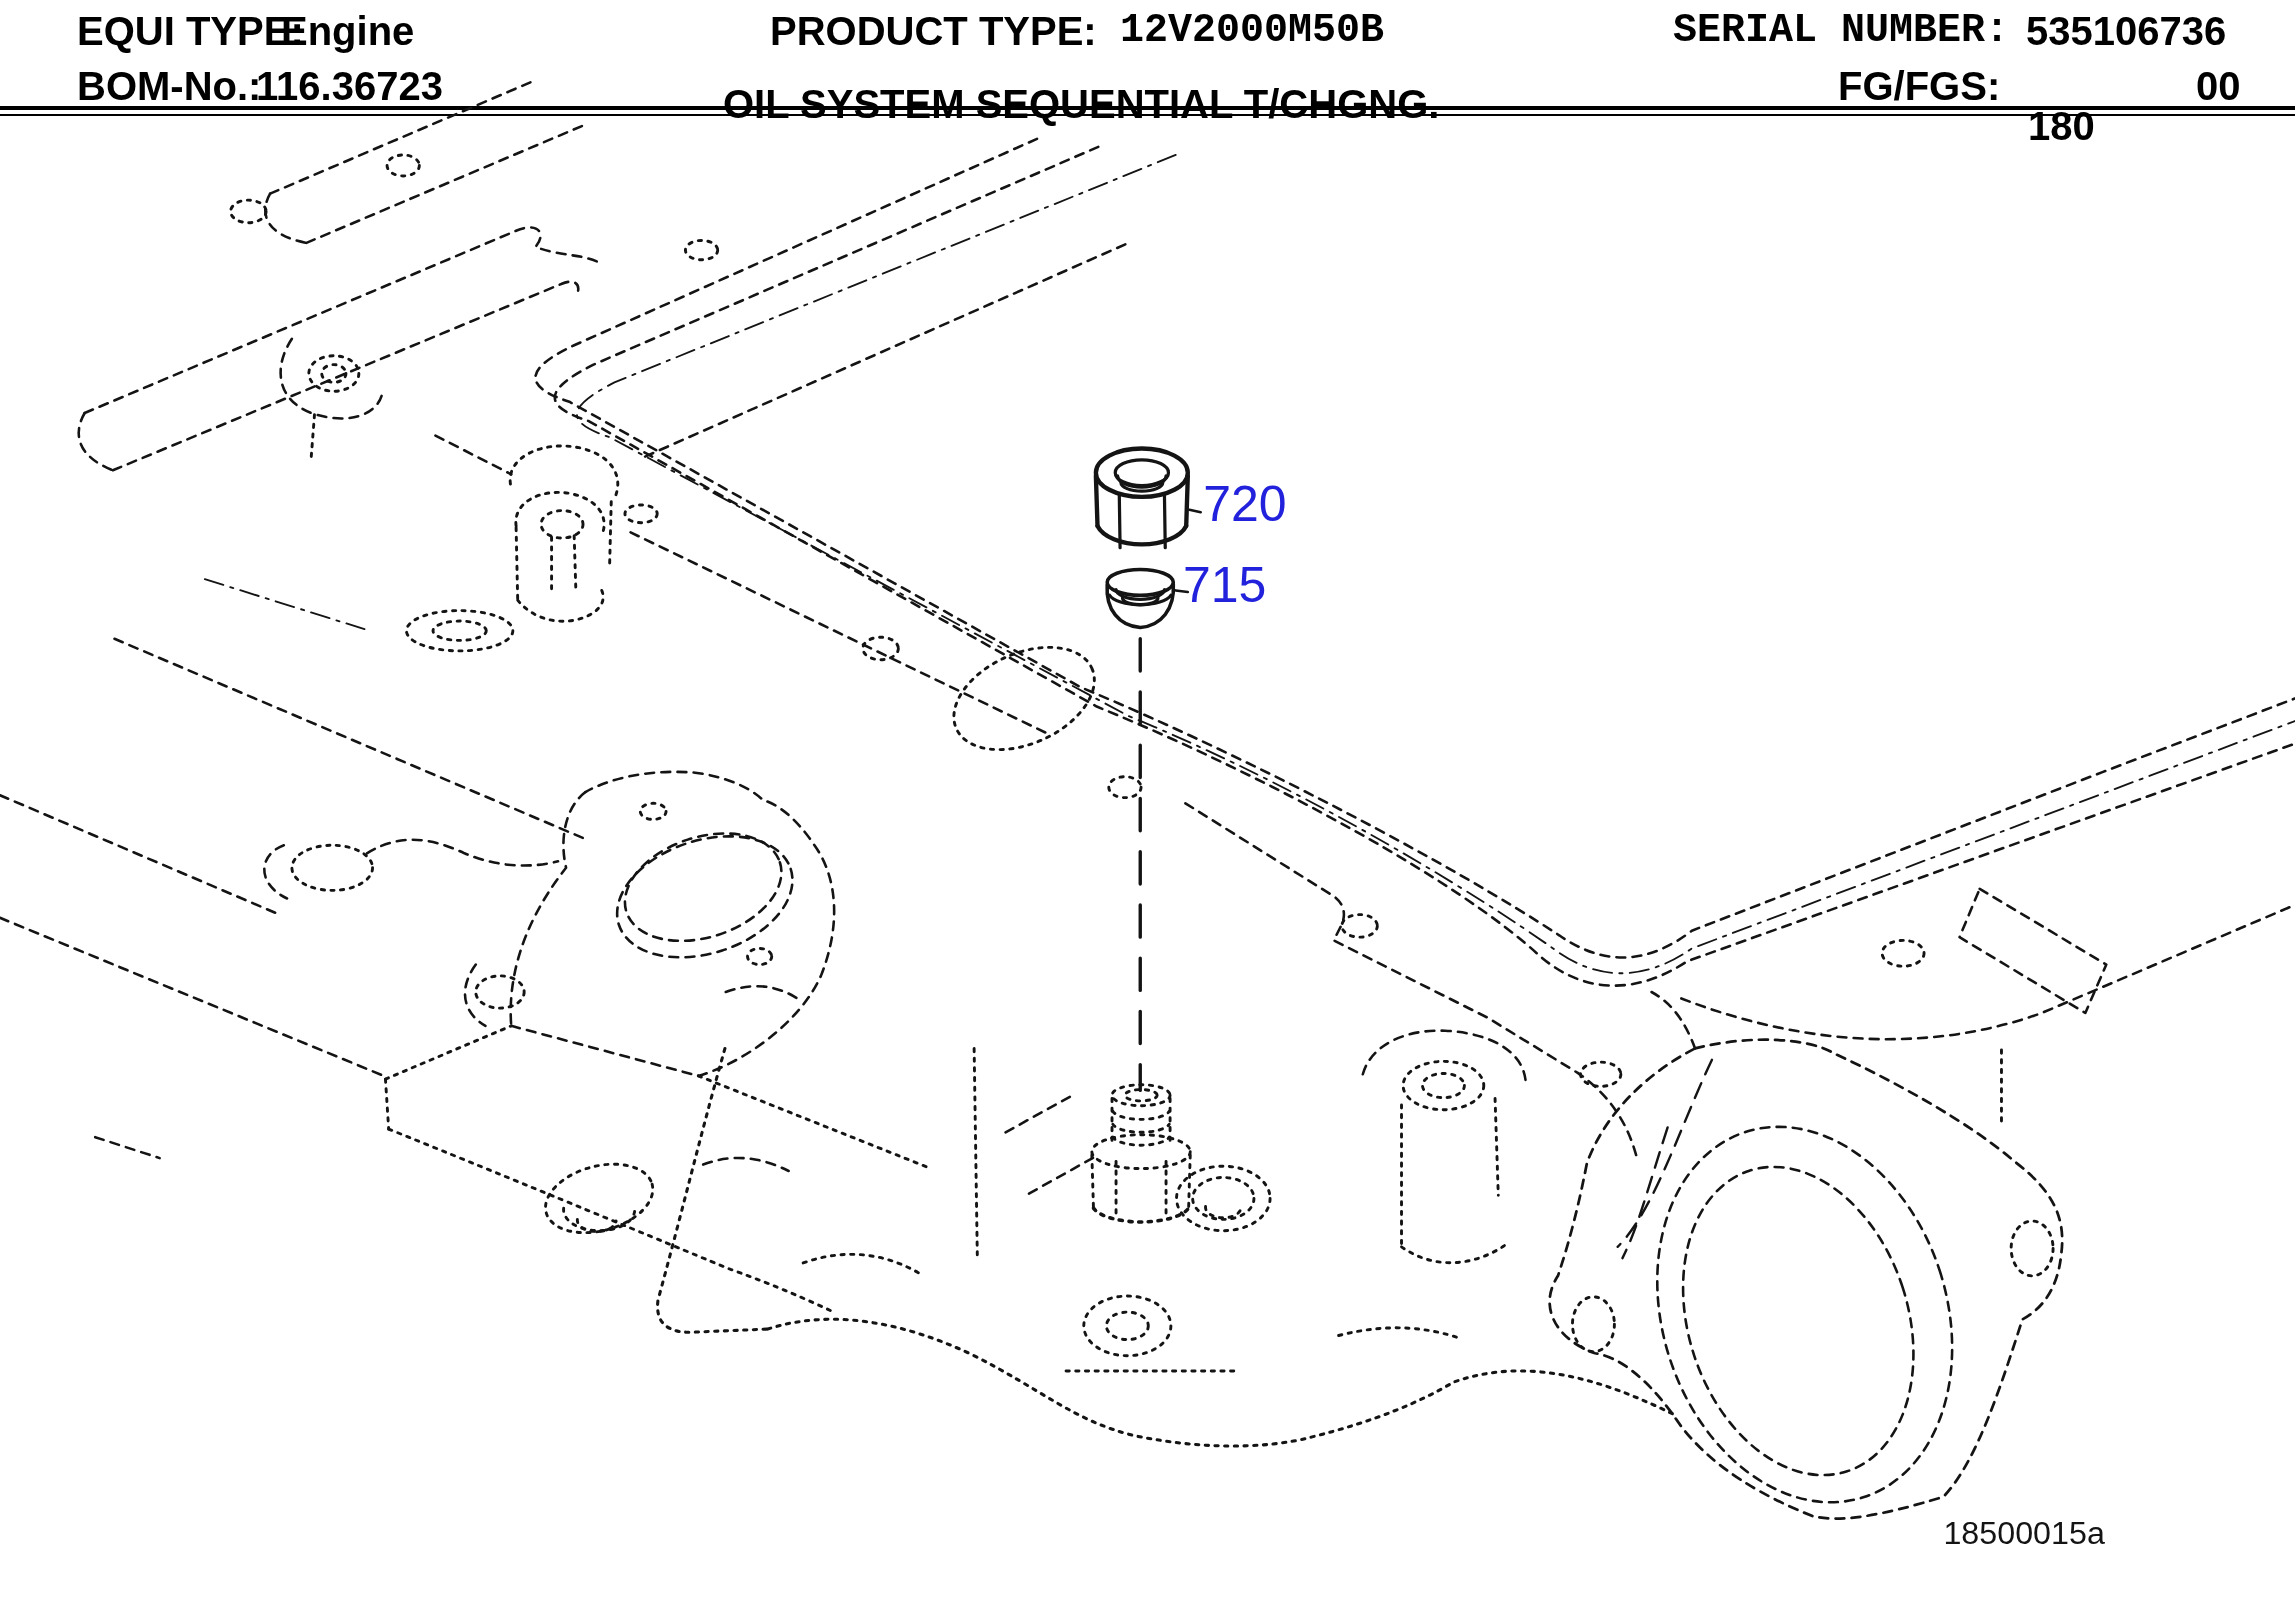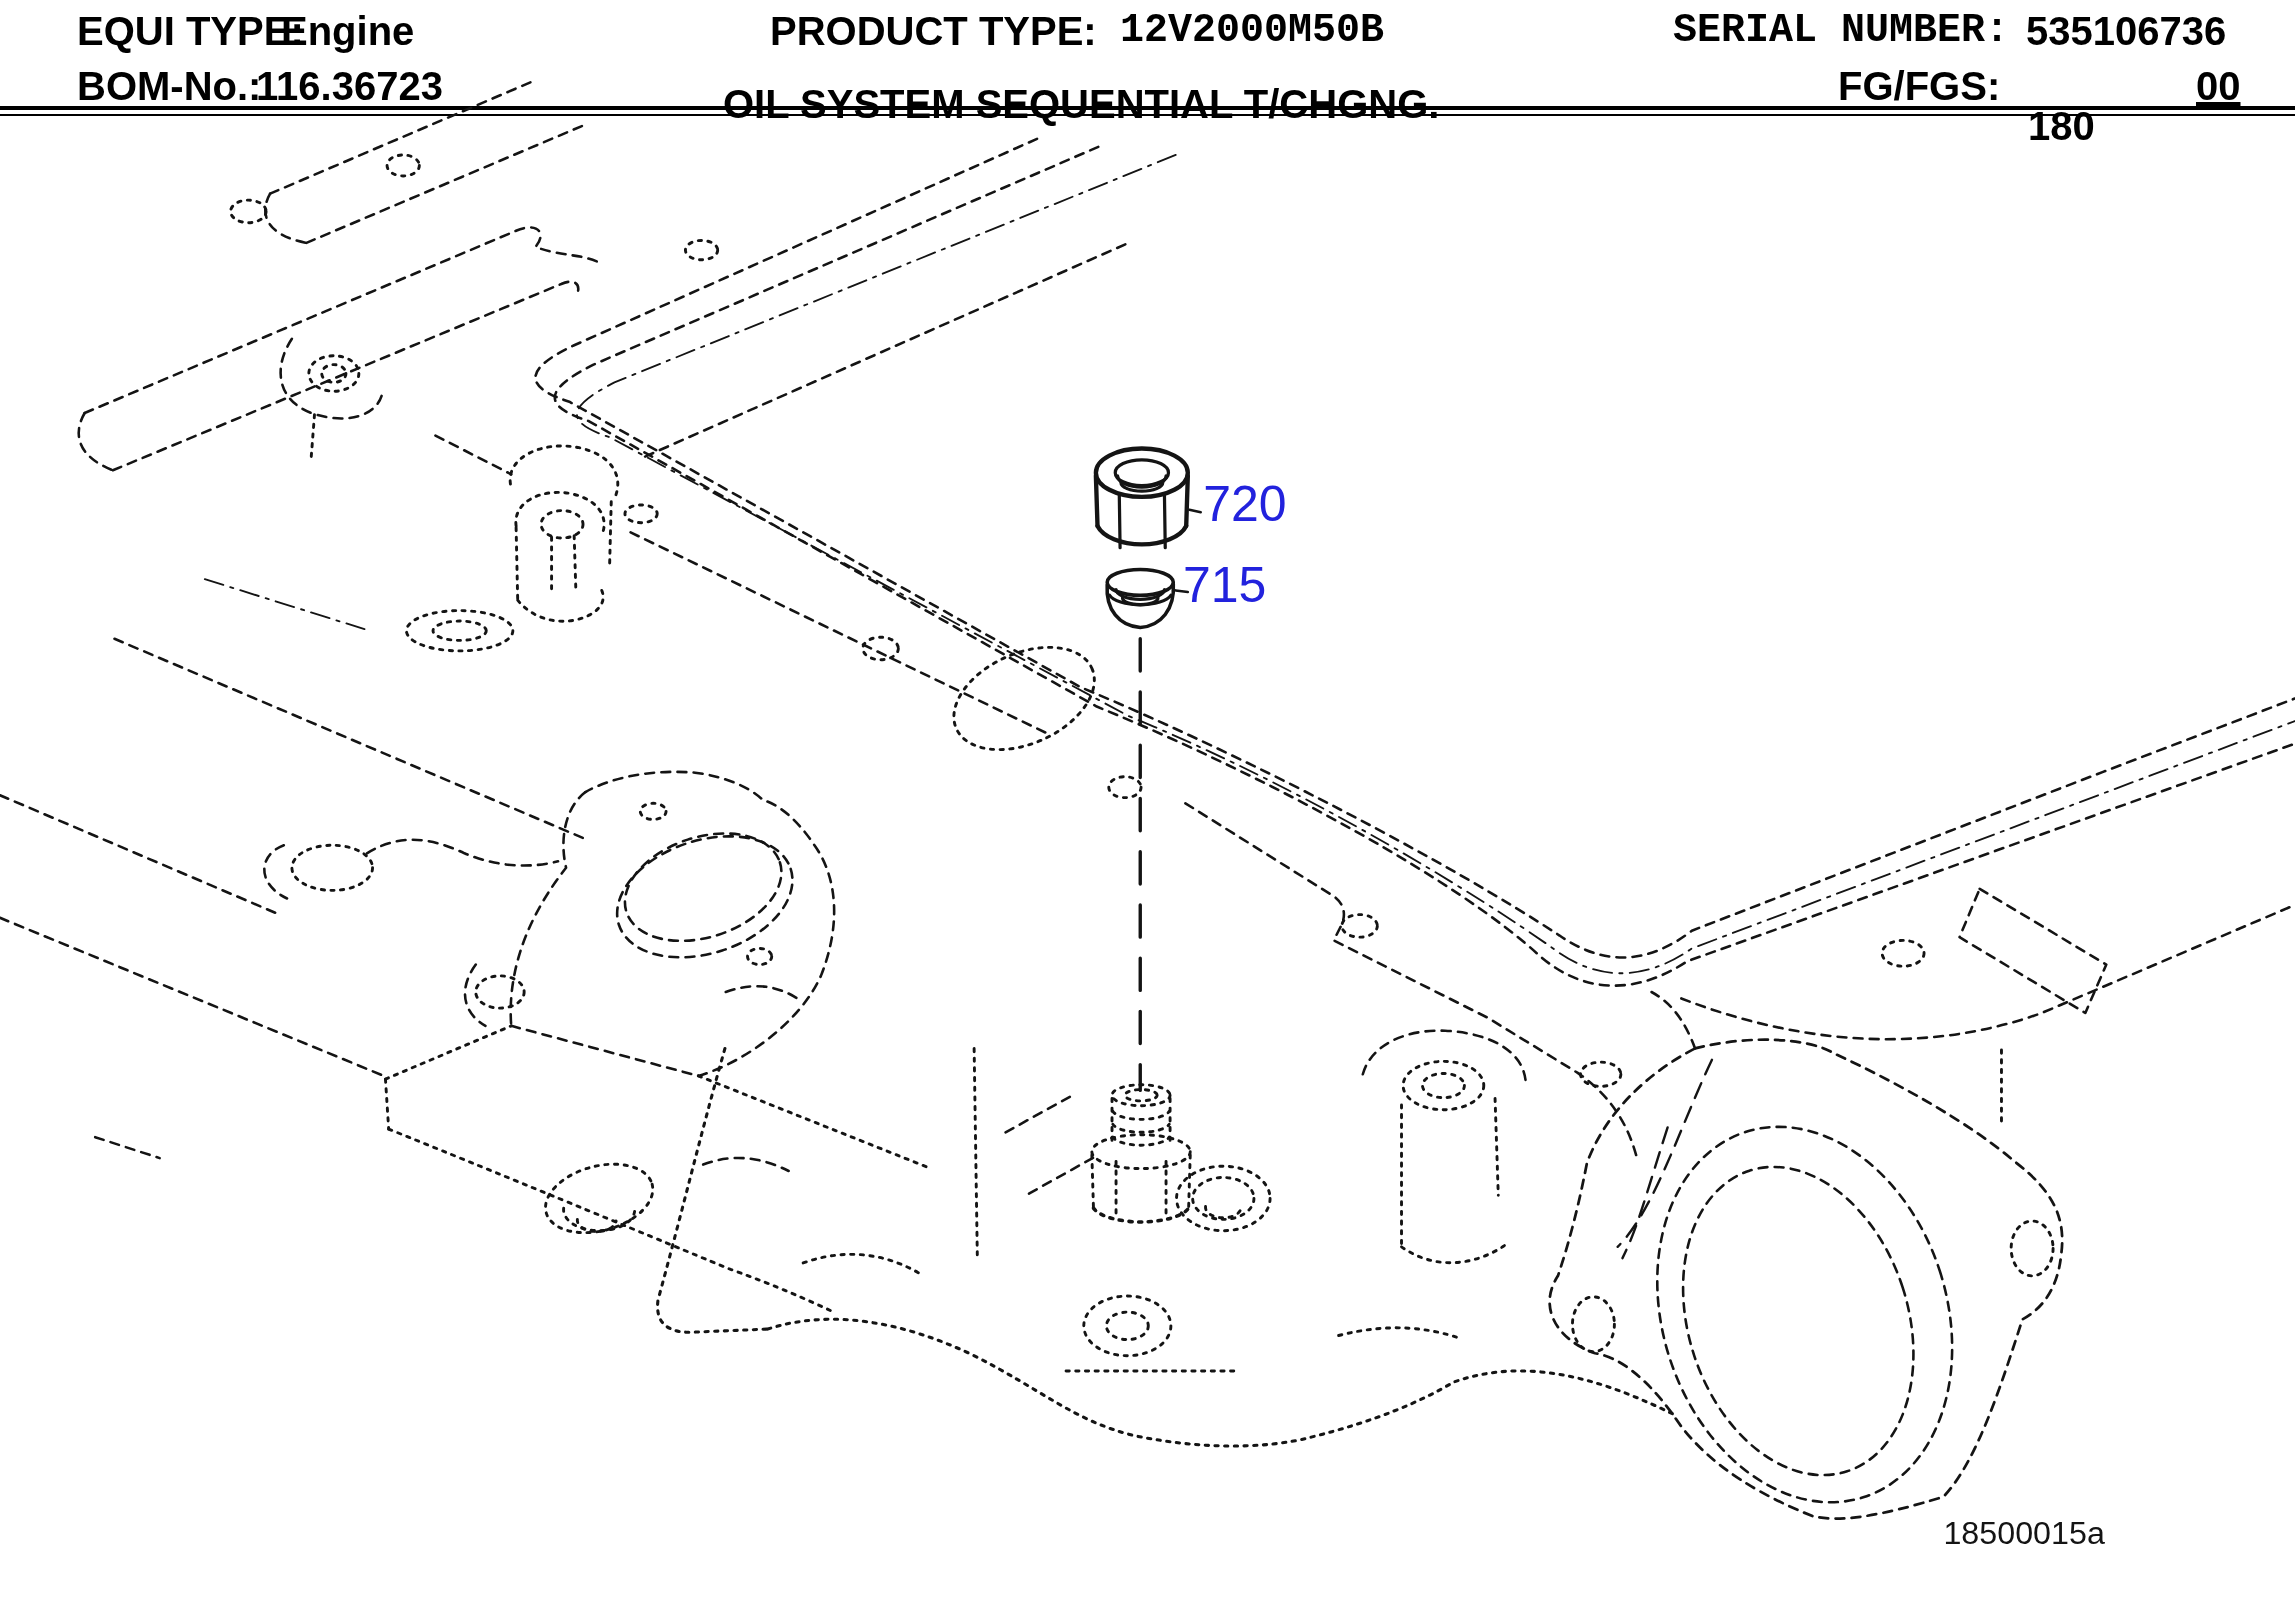--- a/index.html
+++ b/index.html
@@ -33,21 +33,21 @@
     <span class="hdr" style="left:770px;top:11.3px;">PRODUCT TYPE:</span>
     <span class="hdr" style="left:1120px;top:11.3px;font-family:Liberation Mono, monospace;">12V2000M50B</span>
     <span class="hdr" style="left:1673px;top:11.3px;font-family:Liberation Mono, monospace;">SERIAL NUMBER:</span>
     <span class="hdr" style="left:2026px;top:11.3px;">535106736</span>
 
     <span class="hdr" style="left:77px;top:66px;">BOM-No.:</span>
     <span class="hdr" style="left:256px;top:66px;">116.36723</span>
     <span class="hdr" style="left:723px;top:84px;">OIL SYSTEM SEQUENTIAL T/CHGNG.</span>
     <span class="hdr" style="left:1838px;top:66px;">FG/FGS:</span>
     <span class="hdr" style="left:2028px;top:66px;margin-top:40px;">180</span>
-    <span class="hdr" style="left:2196px;top:66px;text-decoration:underline;">00</span>
+    <span class="hdr" style="left:2196px;top:66px;">00</span>
     <div class="rule" id="rule-a"></div>
     <div class="rule" id="rule-b"></div>
   </div>
 
   <svg width="2295" height="1605" viewBox="0 0 2846 1990" xmlns="http://www.w3.org/2000/svg">
     <g fill="none" stroke="#141414" stroke-linecap="round" stroke-linejoin="round">
 
       <g>
         <path class="dA" d="M 105,512 L 640,286 C 668,274 678,290 664,306 C 696,318 716,314 740,324"></path>
         <path class="dA" d="M 140,583 L 696,352 C 714,344 722,354 714,368"></path>

